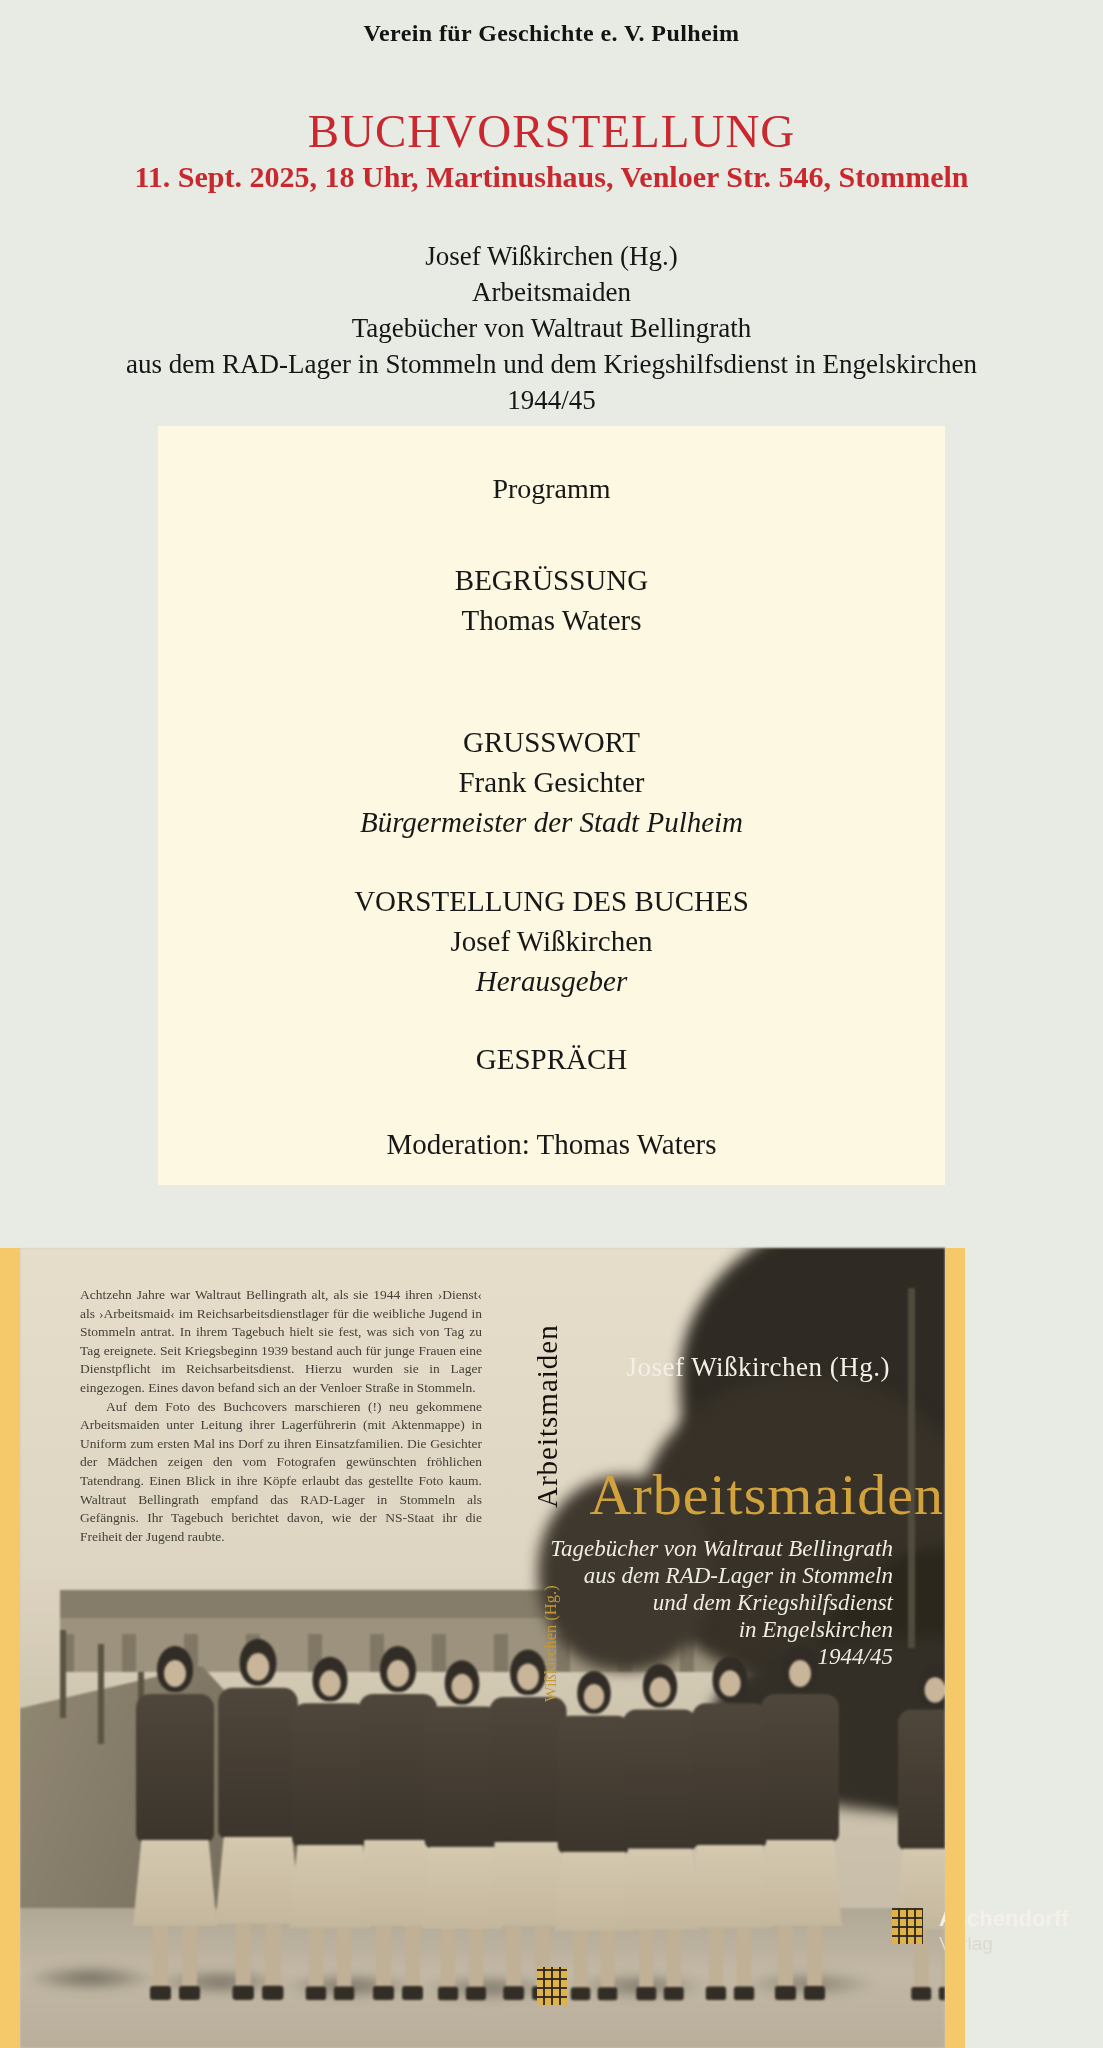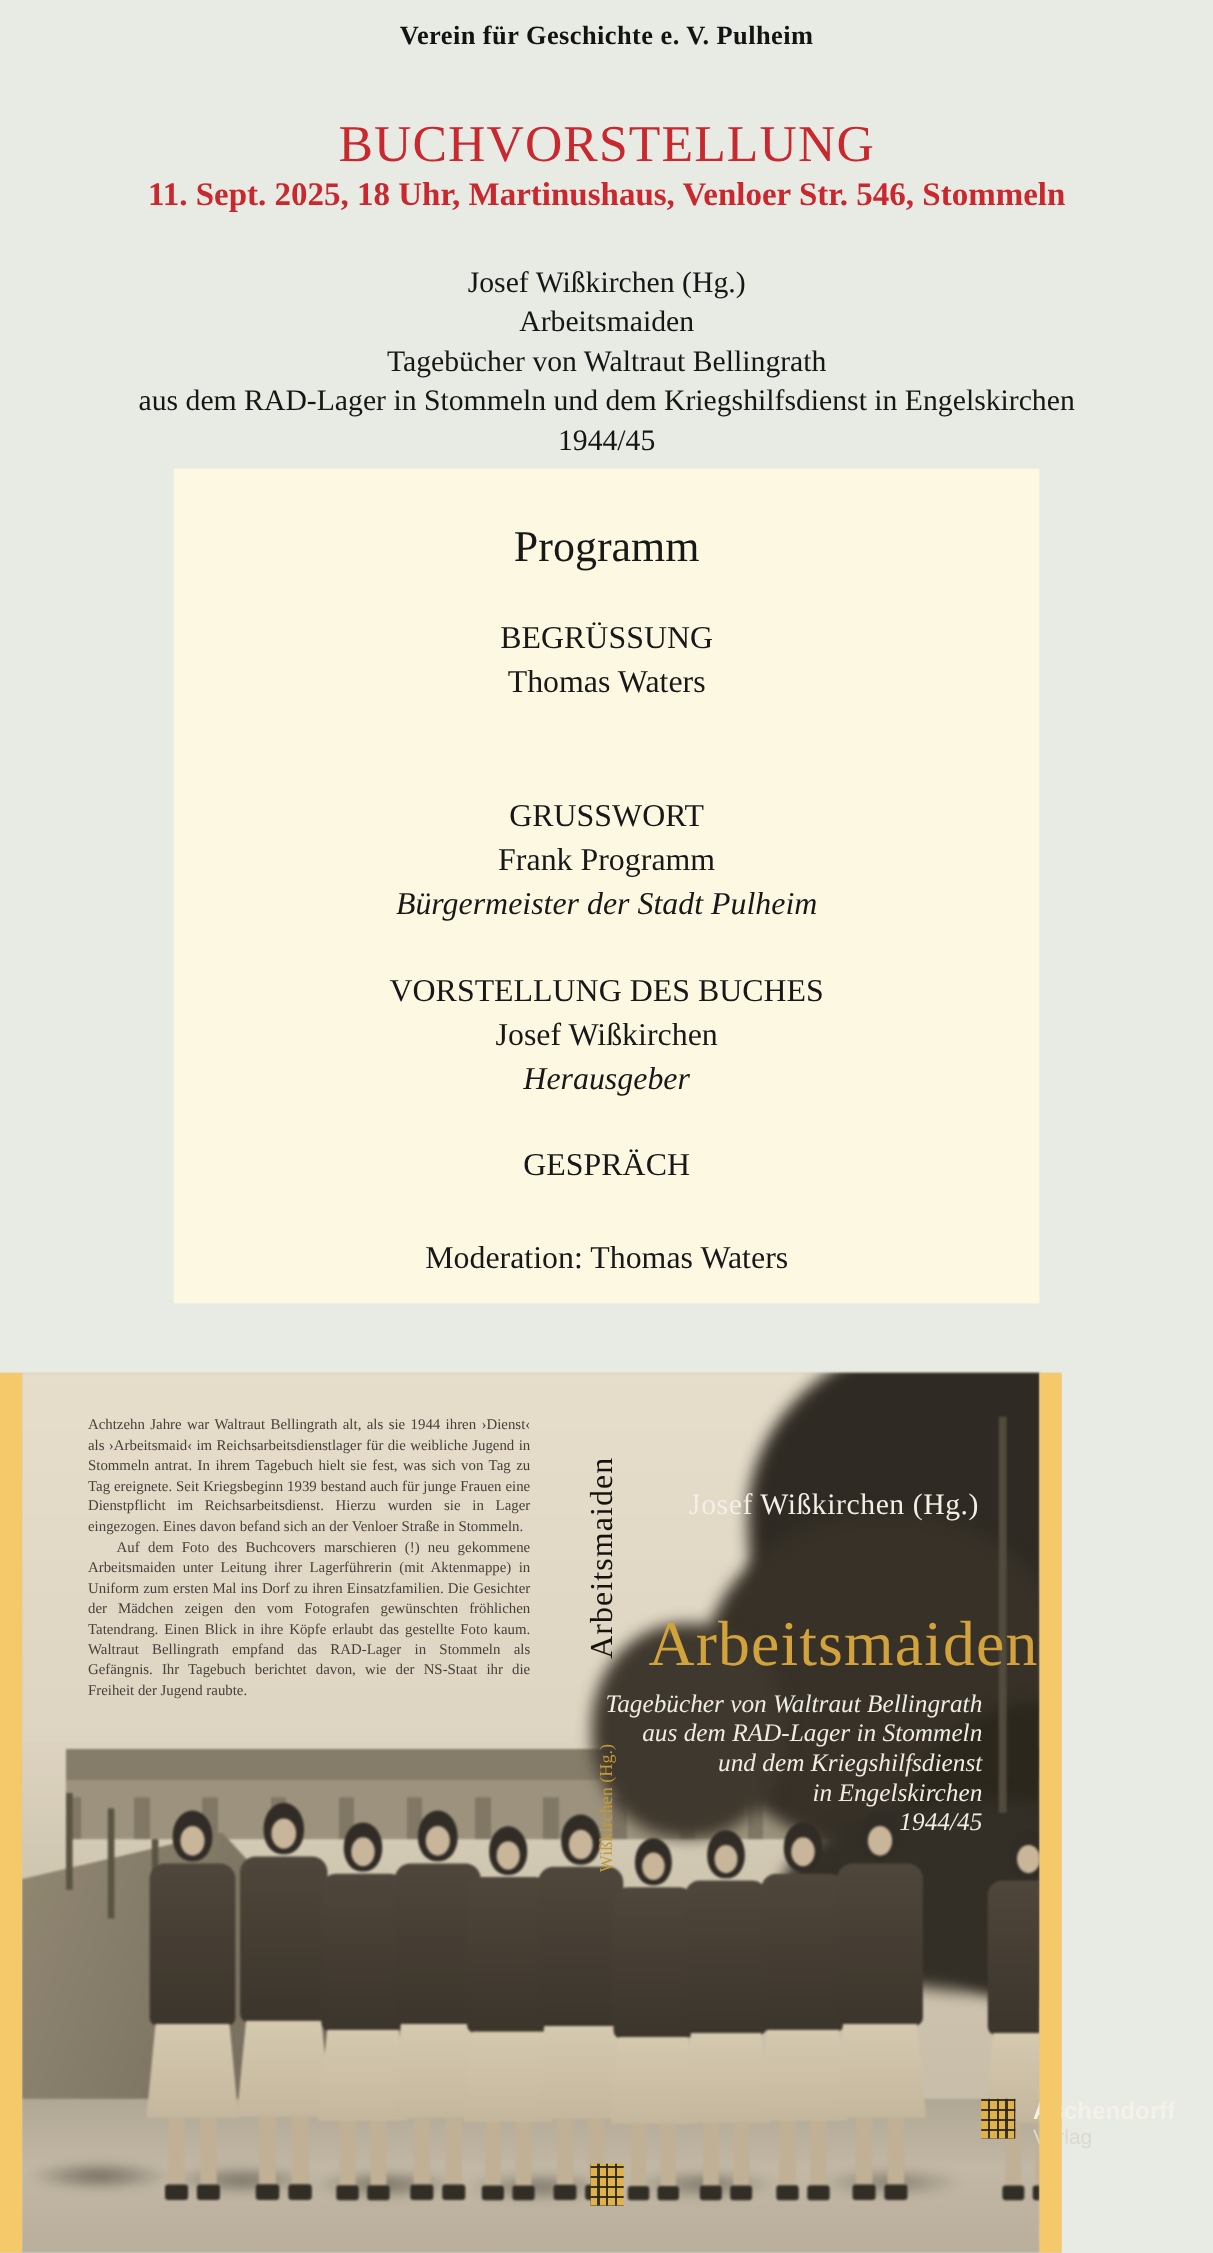--- a/index.html
+++ b/index.html
@@ -11,21 +11,21 @@
        font-weight:bold;font-size:24px;letter-spacing:.4px;color:#131313}
   .event-title{position:absolute;top:104px;left:0;width:100%;text-align:center;
        font-weight:normal;font-size:47px;letter-spacing:1px;color:#c9282f}
   .event-details{position:absolute;top:160px;left:0;width:100%;text-align:center;
        font-weight:bold;font-size:30px;color:#c9282f}
   .bookref{position:absolute;top:238px;left:0;width:100%;text-align:center;
        font-size:27px;line-height:36px;color:#161616}
 
   
   .panel{position:absolute;left:158px;top:426px;width:787px;height:759px;background:#fcf8e1}
-  .prog-title{position:absolute;top:47px;left:0;width:100%;text-align:center;font-size:40px;color:#181818}
+  .prog-title{position:absolute;top:47px;left:0;width:100%;text-align:center;font-size:28px;color:#181818}
   .grp{position:absolute;left:0;width:100%;text-align:center;font-size:29px;line-height:40px;color:#181818}
   .g1{top:134px}.g2{top:296px}.g3{top:455px}.g4{top:613px}
   .rl{font-style:italic}
   .moderation{position:absolute;top:698px;left:0;width:100%;text-align:center;
        font-size:29px;line-height:40px;color:#181818}
 
   
   .cover{position:absolute;left:0;top:1248px;width:965px;height:800px;background:#cfc9bc}
   .edge{position:absolute;top:0;bottom:0;width:20px;background:#f5c869;z-index:6}
   .edge.left{left:0}.edge.right{right:0}
@@ -129,21 +129,21 @@
   <div class="panel">
     <div class="prog-title">Programm</div>
 
     <div class="grp g1">
       <div class="sec">BEGRÜSSUNG</div>
       <div class="nm">Thomas Waters</div>
     </div>
 
     <div class="grp g2">
       <div class="sec">GRUSSWORT</div>
-      <div class="nm">Frank Programm</div>
+      <div class="nm">Frank Gesichter</div>
       <div class="rl">Bürgermeister der Stadt Pulheim</div>
     </div>
 
     <div class="grp g3">
       <div class="sec">VORSTELLUNG DES BUCHES</div>
       <div class="nm">Josef Wißkirchen</div>
       <div class="rl">Herausgeber</div>
     </div>
 
     <div class="grp g4">

